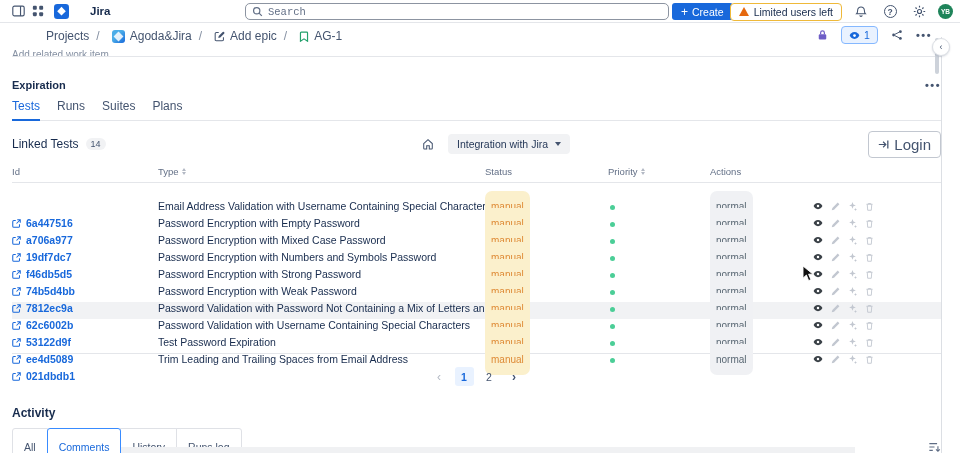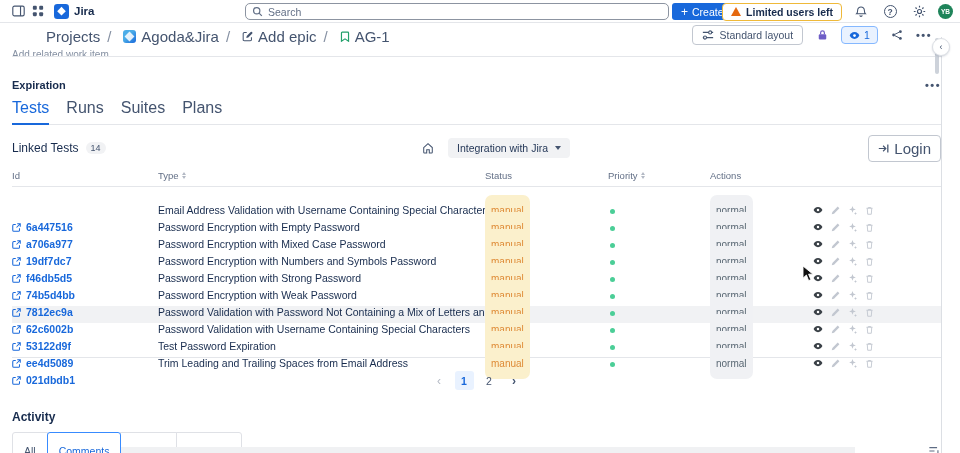--- a/index.html
+++ b/index.html
@@ -3,52 +3,52 @@
 <meta charset="utf-8">
 <style>
   * { margin:0; padding:0; box-sizing:border-box; }
   html,body { width:960px; height:453px; }
   body { font-family:"Liberation Sans","DejaVu Sans",sans-serif; background:#fff; color:#172B4D; }
   .screen { position:relative; width:960px; height:453px; overflow:hidden; background:#fff; }
 
   
   .topbar { position:relative; height:23px; border-bottom:1px solid #E4E6EA; display:flex; align-items:center; padding:0 8px; }
   .icon-btn { display:inline-flex; align-items:center; justify-content:center; width:20px; height:20px; cursor:pointer; }
-  .logo { display:flex; align-items:center; gap:5px; margin-left:6px; font-size:11.5px; font-weight:bold; color:#172B4D; }
+  .logo { display:flex; align-items:center; gap:21px; margin-left:6px; font-size:11.5px; font-weight:bold; color:#172B4D; }
   .search-wrap { position:absolute; left:245px; top:3px; width:424px; height:17px; border:1px solid #8C94A1; border-radius:5px; display:flex; align-items:center; padding:0 6px; gap:5px; background:#fff; }
-  .search-wrap input { border:none; outline:none; flex:1; font-size:10.5px; font-family:Liberation Sans, sans-serif; color:#172B4D; background:transparent; }
+  .search-wrap input { border:none; outline:none; flex:1; font-size:10.5px; font-family:Liberation Mono, monospace; color:#172B4D; background:transparent; }
   .search-wrap input::placeholder { color:#626F86; }
   .create-btn { position:absolute; left:672px; top:3px; height:17px; background:#1868DB; color:#fff; border:none; border-radius:3px; font-size:10.5px; font-family:inherit; display:flex; align-items:center; gap:4px; padding:0 9px; cursor:pointer; }
   .create-btn .plus { font-size:12px; line-height:1; }
   .top-right { position:absolute; right:7px; top:0; height:23px; display:flex; align-items:center; gap:9px; }
-  .warn-pill { display:flex; align-items:center; gap:5px; border:1.5px solid #EFB939; border-radius:4px; padding:2px 8px; font-size:10.5px; font-weight:bold; color:#172B4D; cursor:pointer; background:#fff; }
+  .warn-pill { display:flex; align-items:center; gap:5px; border:1.5px solid #EFB939; border-radius:4px; padding:2px 8px; font-size:10.5px; font-weight:normal; color:#172B4D; cursor:pointer; background:#fff; }
   .warn-tri { width:0; height:0; border-left:5px solid transparent; border-right:5px solid transparent; border-bottom:9px solid #E56910; display:inline-block; }
   .help-circle { width:13px; height:13px; border:1.4px solid #44546F; border-radius:50%; font-size:8.5px; font-weight:bold; color:#44546F; display:flex; align-items:center; justify-content:center; }
   .avatar { width:15px; height:15px; border-radius:50%; background:#1F845A; color:#fff; font-size:6.5px; font-weight:bold; display:flex; align-items:center; justify-content:center; cursor:pointer; }
 
   
   .crumbrow { position:relative; height:26px; display:flex; align-items:center; padding:0 12px; }
-  .crumbs { display:flex; align-items:center; font-size:15px; color:#44546F;padding-left:34px; }
+  .crumbs { display:flex; align-items:center; font-size:12px; color:#44546F;padding-left:34px; }
   .crumb { display:flex; align-items:center; gap:5px; cursor:pointer; }
   .crumb:not(:first-child)::before { content:"/"; color:#8590A2; margin:0 7px; cursor:default; }
   .proj-avatar { width:13px; height:13px; border-radius:3px; background:linear-gradient(135deg,#4BADE8 40%,#1868DB); position:relative; }
   .proj-avatar::after { content:""; position:absolute; left:3px; top:3px; width:7px; height:7px; background:#fff; transform:rotate(45deg); opacity:.85; }
   .crumb-right { position:absolute; right:28px; top:2px; display:flex; align-items:center; gap:9px; }
   .std-layout { display:flex; align-items:center; gap:6px; border:1px solid #C2C7D0; border-radius:4px; padding:3px 9px; font-size:10.5px; color:#44546F; background:#fff; cursor:pointer; }
   .watch-pill { display:flex; align-items:center; gap:4px; background:#E9F2FF; border:1px solid #85B8FF; border-radius:4px; padding:2px 7px; font-size:10.5px; color:#1868DB; cursor:pointer; }
   .dots-btn { letter-spacing:1.5px; color:#44546F; font-size:11px; font-weight:bold; cursor:pointer; }
 
   .clipped-row { margin:0 19px 0 12px; height:8px; overflow:hidden; border-bottom:1px solid #E4E6EA; font-size:10px; color:#8590A2; line-height:11px;text-decoration:underline; }
 
   
   .content { padding:0 19px 0 12px; }
   .sec-head { margin-top:22px; display:flex; align-items:center; justify-content:space-between; }
   .sec-title { font-size:11px; font-weight:bold; color:#172B4D; }
   .tabsrow { margin-top:8px; border-bottom:1px solid #E4E6EA; display:flex; gap:17px; }
-  .ttab { font-size:16px; color:#44546F; padding-bottom:6px; cursor:pointer; }
+  .ttab { font-size:12px; color:#44546F; padding-bottom:6px; cursor:pointer; }
   .ttab.active { color:#1868DB; border-bottom:2px solid #1868DB; margin-bottom:-1px; }
 
   .linkedrow { position:relative; margin-top:10px; display:flex; align-items:center; height:26px; }
   .lt-label { font-size:12px; font-weight:500; color:#172B4D; }
   .count-badge { background:#F1F2F4; color:#44546F; border-radius:8px; font-size:9px; padding:1px 5px; margin-left:7px; }
   .mid-controls { position:absolute; left:406px; display:flex; align-items:center; gap:10px; }
   .dd { display:flex; align-items:center; gap:7px; background:#F1F2F4; border-radius:4px; padding:4px 9px; font-size:10.5px; font-weight:500; color:#253858; cursor:pointer; }
   .chev-down { width:0; height:0; border-left:3.5px solid transparent; border-right:3.5px solid transparent; border-top:4.5px solid #44546F; }
   .login-btn { margin-left:auto; display:flex; align-items:center; gap:5px; border:1px solid #C2C7D0; border-radius:4px; padding:4px 9px; font-size:15px; color:#44546F; background:#fff; cursor:pointer; }
 
@@ -175,28 +175,20 @@
         <span>Add epic</span>
       </span>
       <span class="crumb">
         <svg width="10" height="11" viewBox="0 0 12 14">
             <path d="M2.5 1.5h7a1 1 0 0 1 1 1V13L6 10 1.5 13V2.5a1 1 0 0 1 1-1z" fill="none" stroke="#22A06B" stroke-width="1.5"></path>
           </svg>
         <span>AG-1</span>
       </span>
     </div>
     <div class="crumb-right">
-      <span class="std-layout">
-        <svg width="12" height="12" viewBox="0 0 14 14">
-            <path d="M1 4h6.5M11.5 4H13M1 10h1.5M5.5 10H13" stroke="#44546F" stroke-width="1.3"></path>
-            <circle cx="9.5" cy="4" r="1.8" fill="none" stroke="#44546F" stroke-width="1.3"></circle>
-            <circle cx="3.5" cy="10" r="1.8" fill="none" stroke="#44546F" stroke-width="1.3"></circle>
-          </svg>
-        <span>Standard layout</span>
-      </span>
       <span class="icon-btn">
         <svg width="11" height="12" viewBox="0 0 14 16">
             <rect x="2" y="7" width="10" height="7" rx="1.5" fill="#6E5DC6"></rect>
             <path d="M4.5 7V5a2.5 2.5 0 0 1 5 0v2" fill="none" stroke="#6E5DC6" stroke-width="1.6"></path>
           </svg>
       </span>
       <span class="watch-pill">
         <svg width="11" height="9" viewBox="0 0 16 12">
             <path d="M8 1C4.2 1 1.7 4 1 6c.7 2 3.2 5 7 5s6.3-3 7-5c-.7-2-3.2-5-7-5z" fill="#1868DB"></path>
             <circle cx="8" cy="6" r="2" fill="#fff"></circle>

